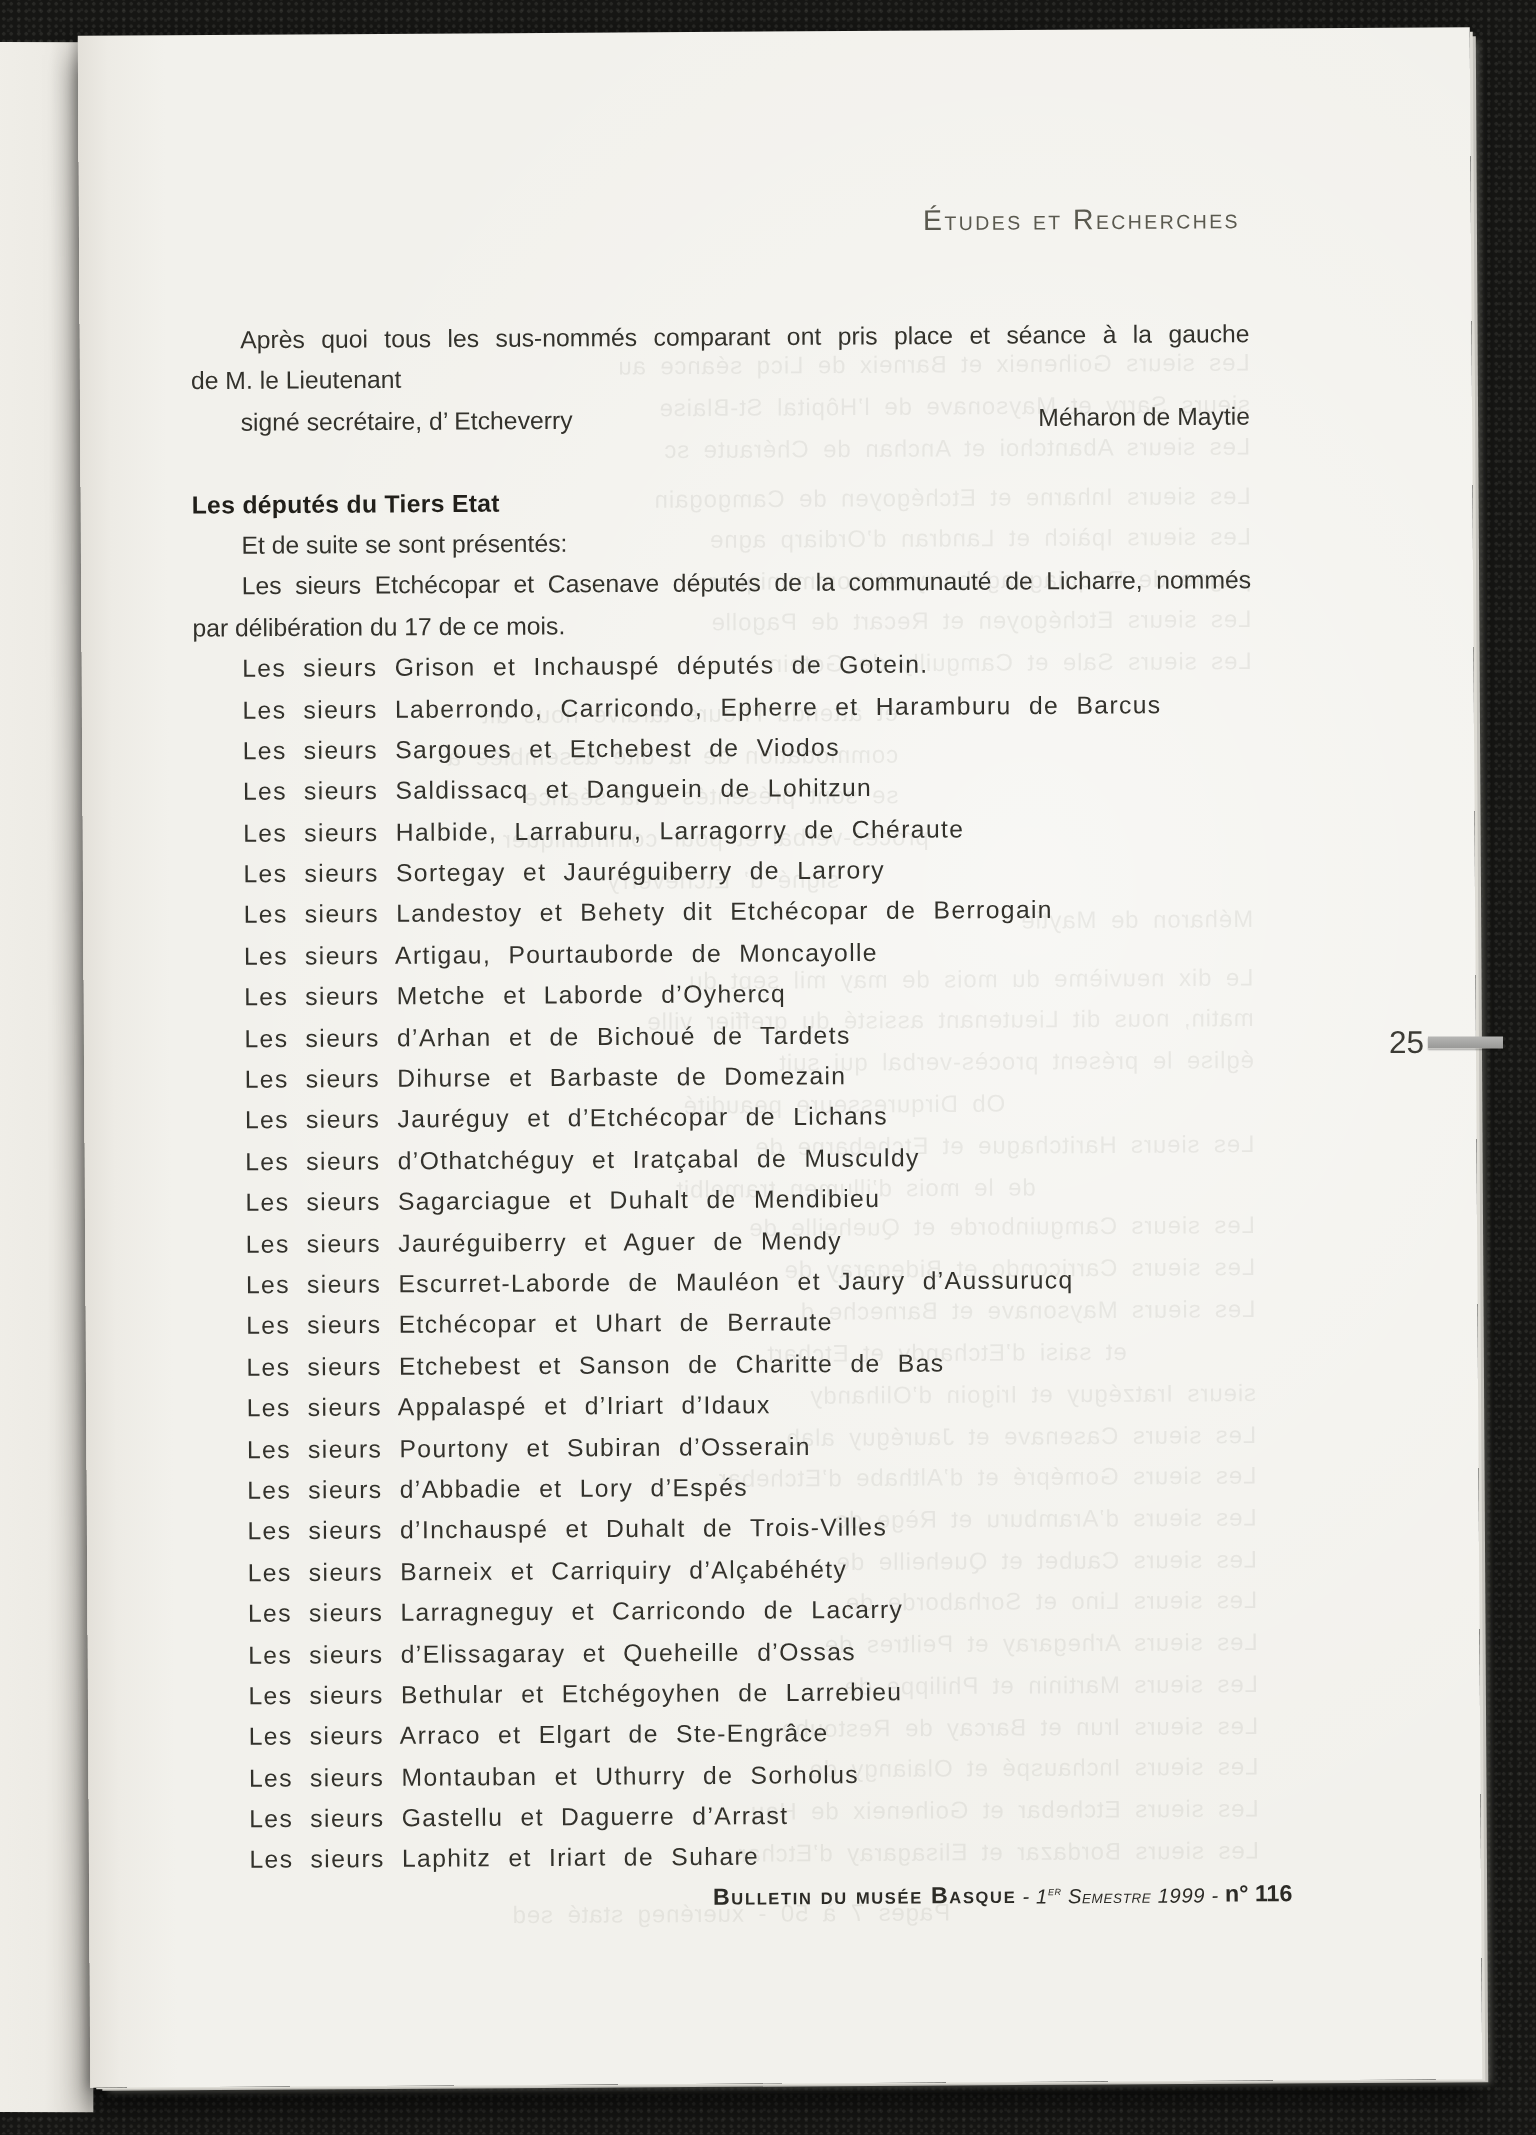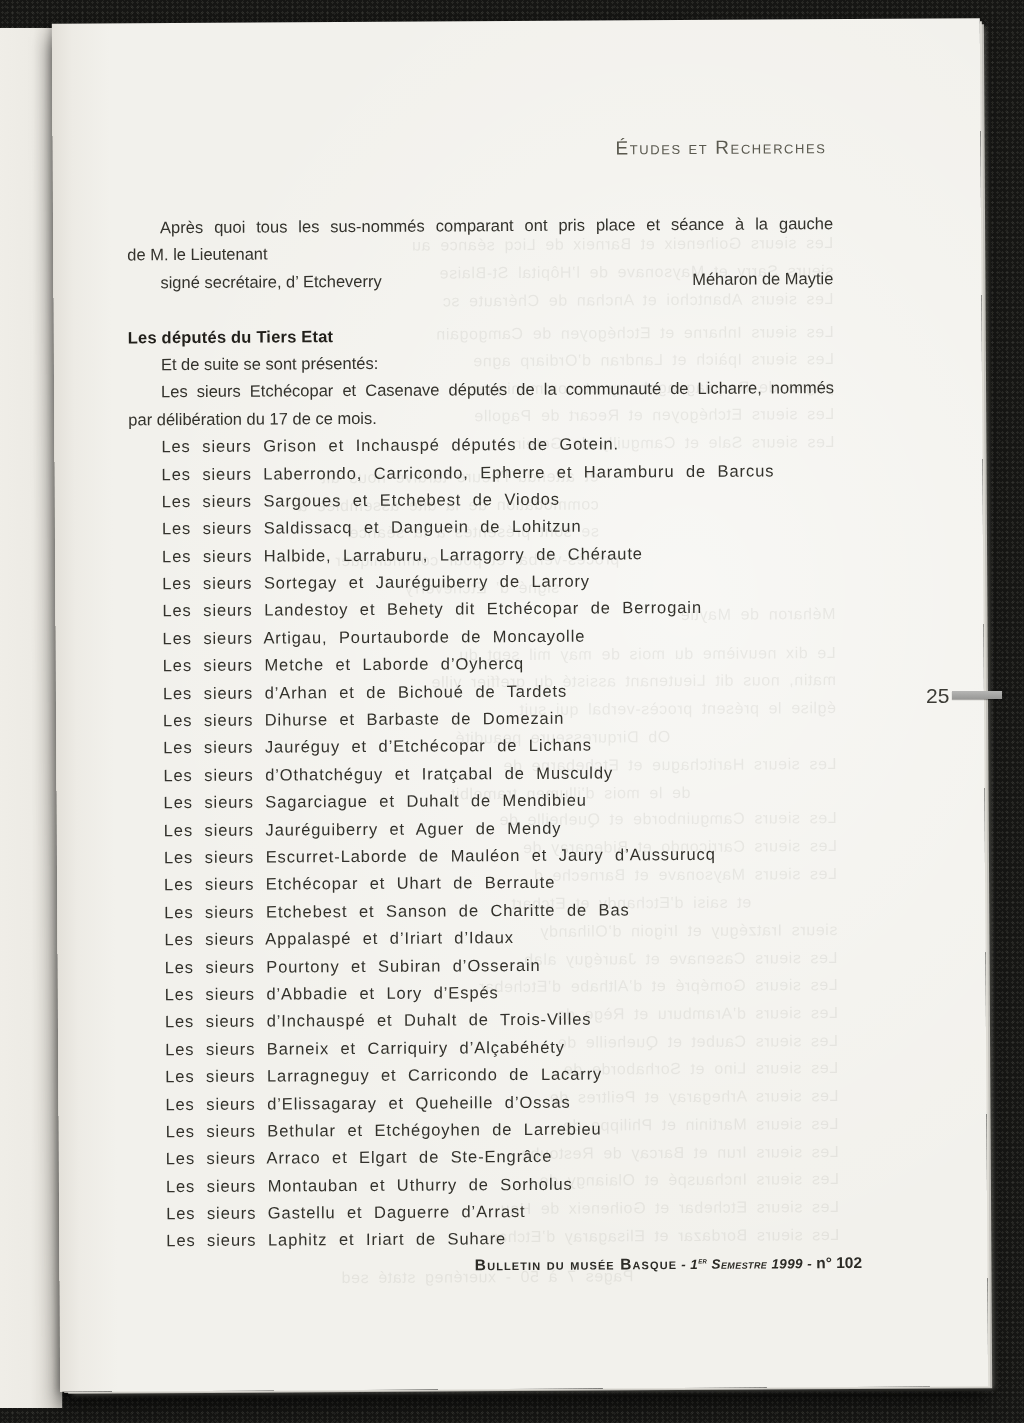--- a/index.html
+++ b/index.html
@@ -53,21 +53,21 @@
   .indent{padding-left:33px;}
   .jfull{text-align:justify;text-align-last:justify;white-space:normal;}
   .sig-row{display:flex;justify-content:space-between;padding-left:33px;height:27.4px;}
   .heading{font-weight:bold;margin-top:27.4px;color:#211f1a;letter-spacing:0.2px;height:27.4px;white-space:nowrap;}
   .list .line{word-spacing:6px;letter-spacing:0.9px;}
   .footer{
     position:absolute;left:256px;top:1235px;width:706px;text-align:center;
     color:#2c2b26;white-space:nowrap;
   }
   .f-title{font-variant:small-caps;font-weight:bold;font-size:15.5px;letter-spacing:1.1px;}
-  .f-mid{font-style:italic;font-variant:small-caps;font-size:13.5px;letter-spacing:0.4px;font-weight:bold;}
+  .f-mid{font-style:italic;font-variant:small-caps;font-size:13.5px;letter-spacing:0.4px;}
   .f-mid sup{font-size:9px;}
   .f-num{font-weight:bold;font-size:15.5px;}
   .page-num{
     position:absolute;left:926px;top:684px;
     font-size:21px;color:#3c3b35;
   }
   .page-num-tab{
     position:absolute;left:952px;top:691px;width:50px;height:8px;
     background:linear-gradient(to bottom,#b6b6b4,#989896);
     box-shadow:0 1px 1px rgba(0,0,0,0.3);
@@ -163,19 +163,19 @@
         <div class="line indent">Les sieurs d’Elissagaray et Queheille d’Ossas</div>
         <div class="line indent">Les sieurs Bethular et Etchégoyhen de Larrebieu</div>
         <div class="line indent">Les sieurs Arraco et Elgart de Ste-Engrâce</div>
         <div class="line indent">Les sieurs Montauban et Uthurry de Sorholus</div>
         <div class="line indent">Les sieurs Gastellu et Daguerre d’Arrast</div>
         <div class="line indent">Les sieurs Laphitz et Iriart de Suhare</div>
       </div>
   </div>
 
   <div class="footer">
-    <span class="f-title">Bulletin du musée Basque</span><span class="f-mid"><span> - 1</span><sup>er</sup><span> Semestre 1999 - </span></span><span class="f-num">n° 102</span>
+    <span class="f-title">Bulletin du musée Basque</span><span class="f-mid"><span> - 1</span><sup>er</sup><span> Semestre 1999 - </span></span><span class="f-num">n° 116</span>
   </div>
 
 </div>
 
 <span class="page-num">25</span>
 <span class="page-num-tab"></span>
 
 </body></html>

